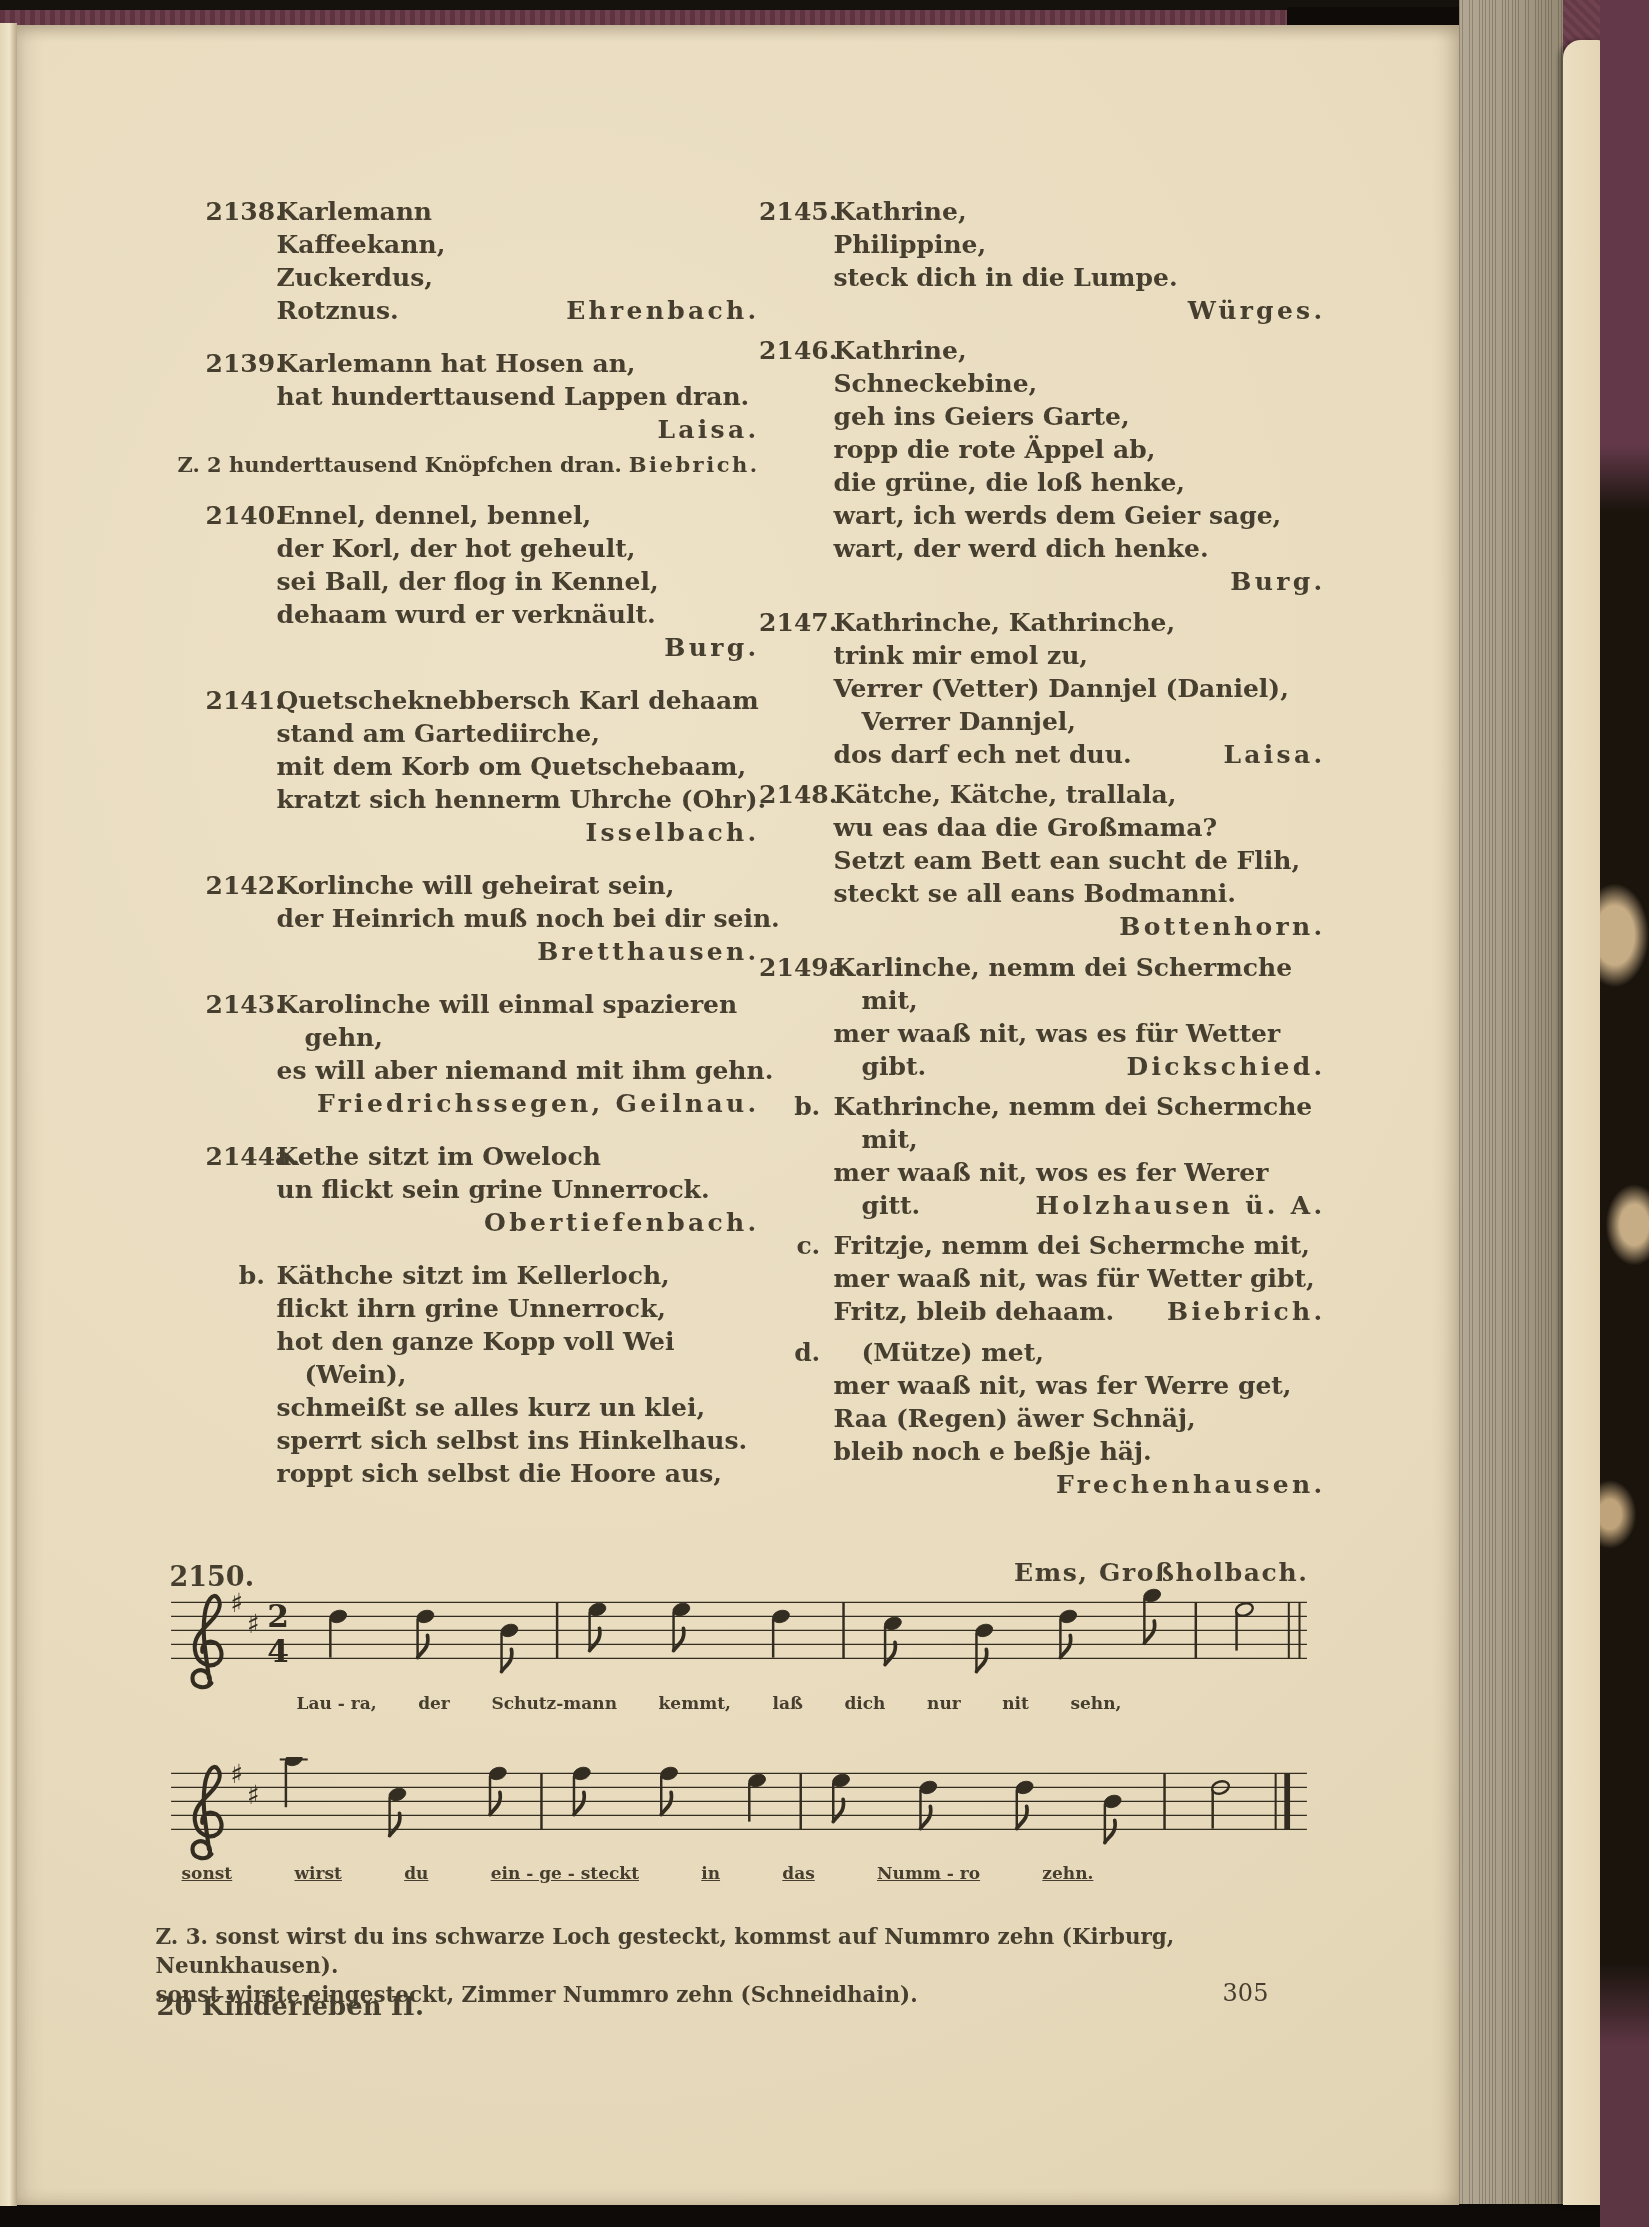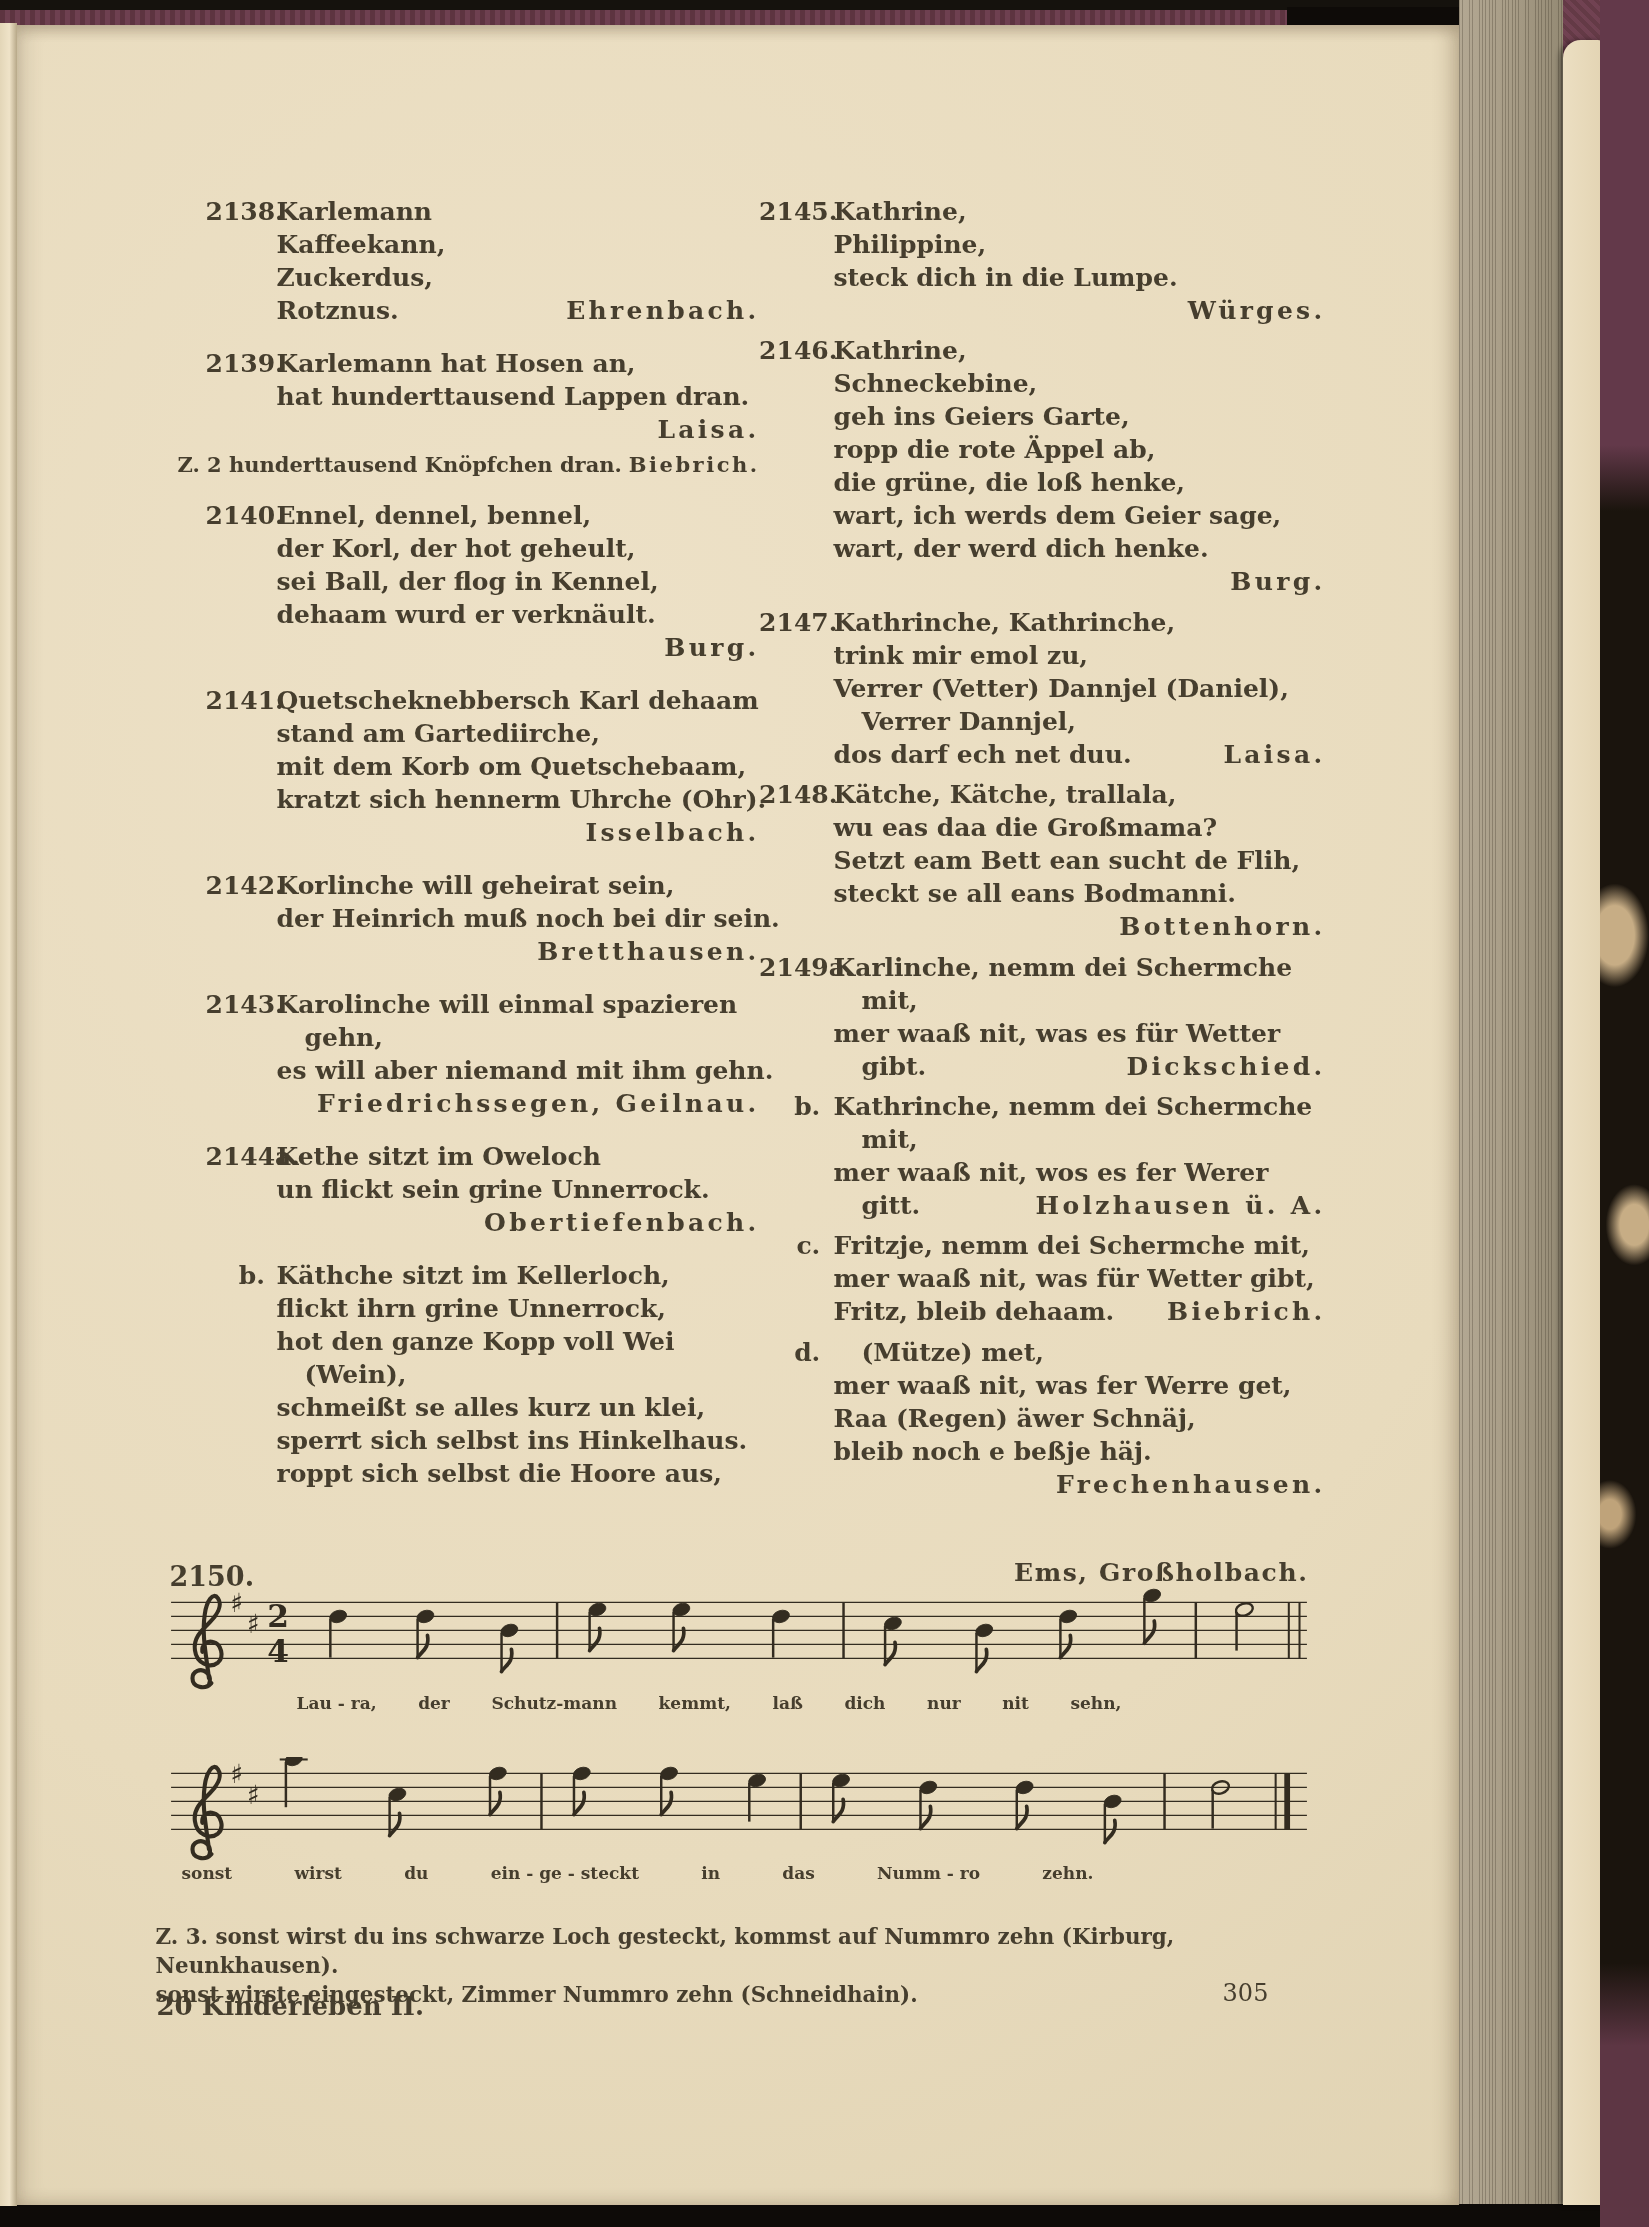--- a/index.html
+++ b/index.html
@@ -56,21 +56,21 @@
   
   .song-number{position:absolute;left:153px;top:1536px;font-size:27px;font-weight:700;}
   .song-source{position:absolute;left:825px;top:1533px;width:467px;text-align:right;
     font-size:25px;font-weight:700;letter-spacing:1.6px;}
   .staff{position:absolute;left:153px;width:1138px;height:107px;}
   #staff1{top:1561px;}
   #staff2{top:1732px;}
   .lyrics{position:absolute;display:flex;justify-content:space-between;
     font-size:17px;font-weight:700;white-space:nowrap;}
   #lyrics1{left:280px;top:1668px;width:825px;}
-  #lyrics2{left:165px;top:1838px;width:912px;}
+  #lyrics2{left:165px;top:1838px;width:912px;text-decoration:underline;}
   .footnote{position:absolute;left:139px;top:1897px;width:1180px;
     font-size:21.4px;font-weight:700;line-height:29px;}
   .footer-sig{position:absolute;left:140px;top:1966px;font-size:26px;font-weight:700;}
   .page-num{position:absolute;left:1188px;top:1954px;width:82px;text-align:center;
     font-size:24px;font-weight:400;}
   svg text{font-family:"DejaVu Serif",serif;}
 </style>
 </head>
 <body>
 

